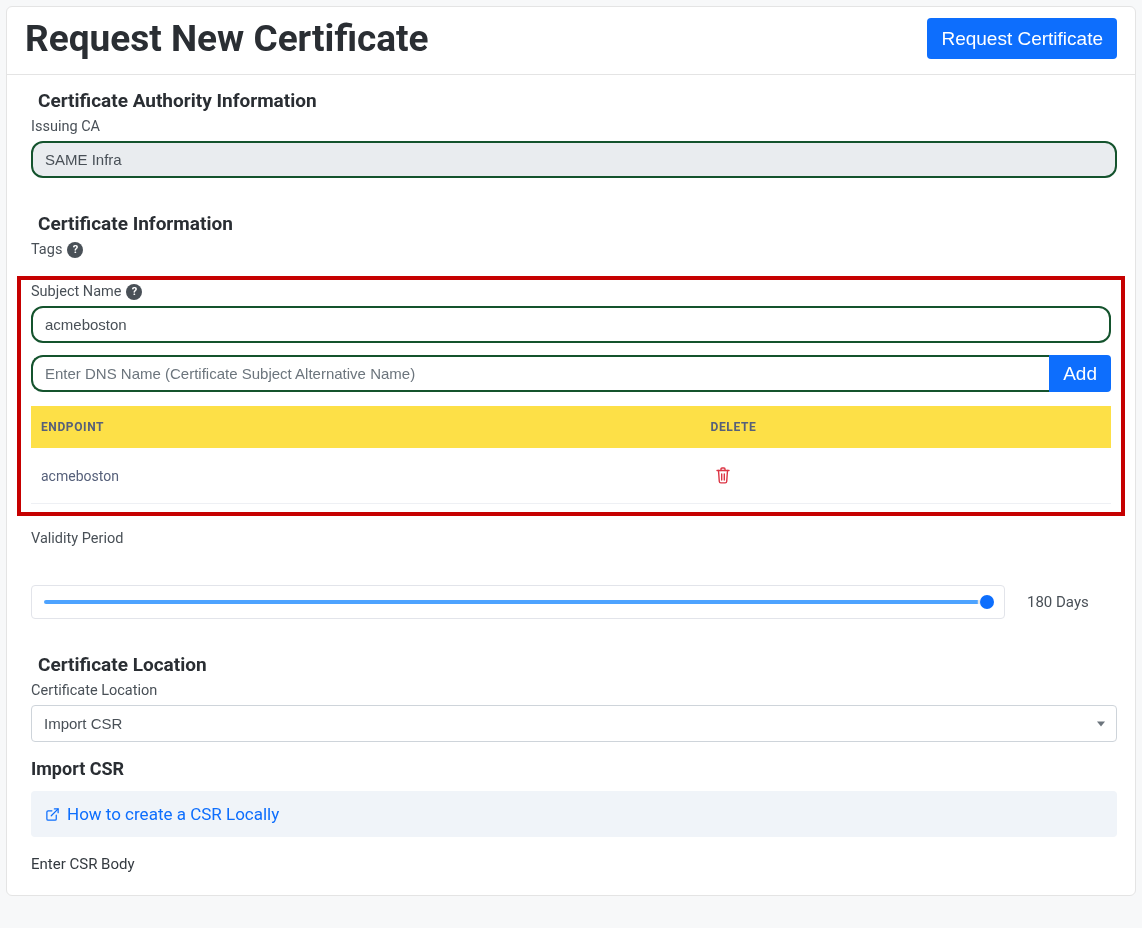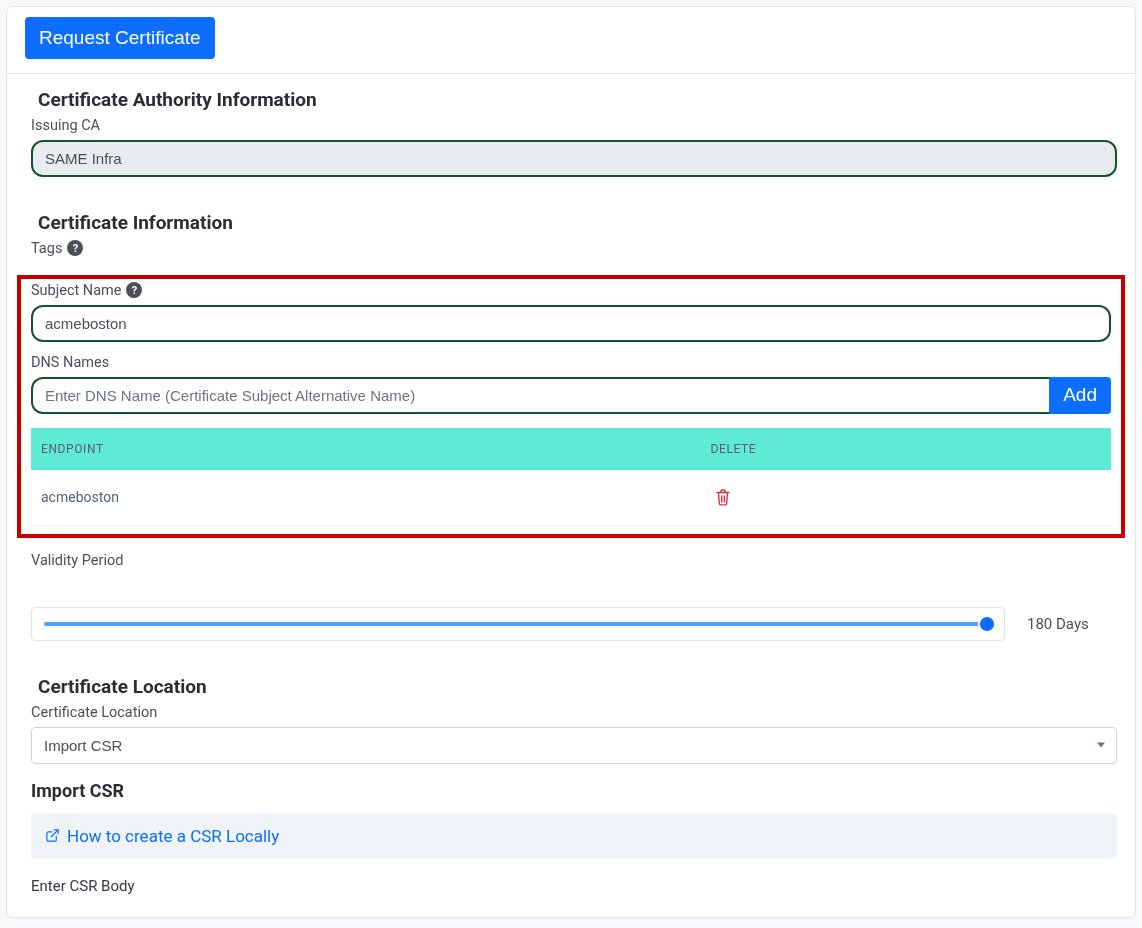--- a/index.html
+++ b/index.html
@@ -109,25 +109,25 @@
     border-top-left-radius: 0;
     border-bottom-left-radius: 0;
     padding: 0 14px;
   }
   table.dns-table {
     width: 100%;
     border-collapse: collapse;
     margin-top: 14px;
   }
   table.dns-table thead th {
-    background: #5eead4;
+    background: #fde047;
     color: #56607a;
     font-size: 12px;
     letter-spacing: 0.6px;
-    font-weight: 400;
+    font-weight: 700;
     text-align: left;
     padding: 14px 10px;
   }
   table.dns-table thead th.col-delete { text-align: left; }
   table.dns-table tbody td {
     padding: 16px 10px;
     color: #56607a;
     font-size: 14px;
     border-bottom: 1px solid #eef0f4;
   }
@@ -213,20 +213,21 @@
   .ext-icon { display: inline-flex; }
   .cut-off { margin-top: 18px; color: #343a40; font-size: 15px; }
   .section-block { margin-bottom: 16px; }
 </style>
 </head>
 <body>
 
 <div class="page">
   <div class="card">
     <div class="card-header">
+      <h1 class="card-title">Request New Certificate</h1>
       <button class="btn btn-primary">Request Certificate</button>
     </div>
 
     <div class="card-body">
 
       <div class="section-block">
         <h4 class="section-title">Certificate Authority Information</h4>
         <div class="inner-pad">
           <div class="field">
             <div class="field-label">Issuing CA</div>
@@ -249,21 +250,20 @@
         <div class="highlight-box">
           <div class="field">
             <div class="field-label">
               <span>Subject Name</span>
               <span class="help-icon">?</span>
             </div>
             <input type="text" value="acmeboston" style="">
           </div>
 
           <div class="field" style="margin-bottom:0;">
-            <div class="field-label">DNS Names</div>
             <div class="input-group">
               <input type="text" placeholder="Enter DNS Name (Certificate Subject Alternative Name)" style="">
               <button class="btn btn-primary">Add</button>
             </div>
 
             <table class="dns-table">
               <thead>
                 <tr>
                   <th style="width:62%;">ENDPOINT</th>
                   <th class="col-delete">DELETE</th>

